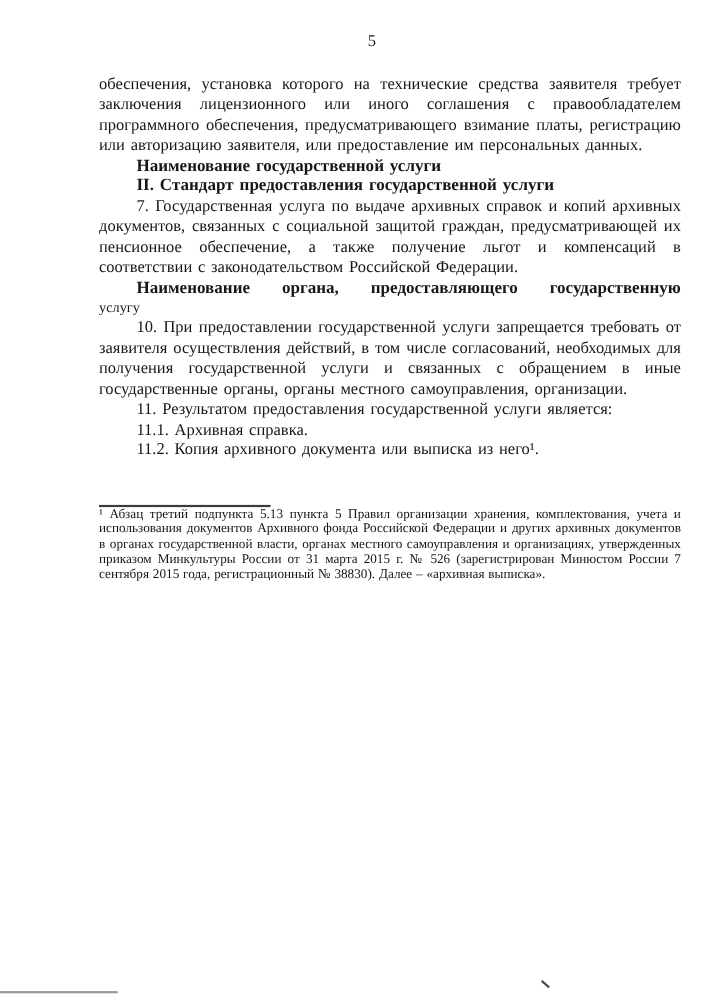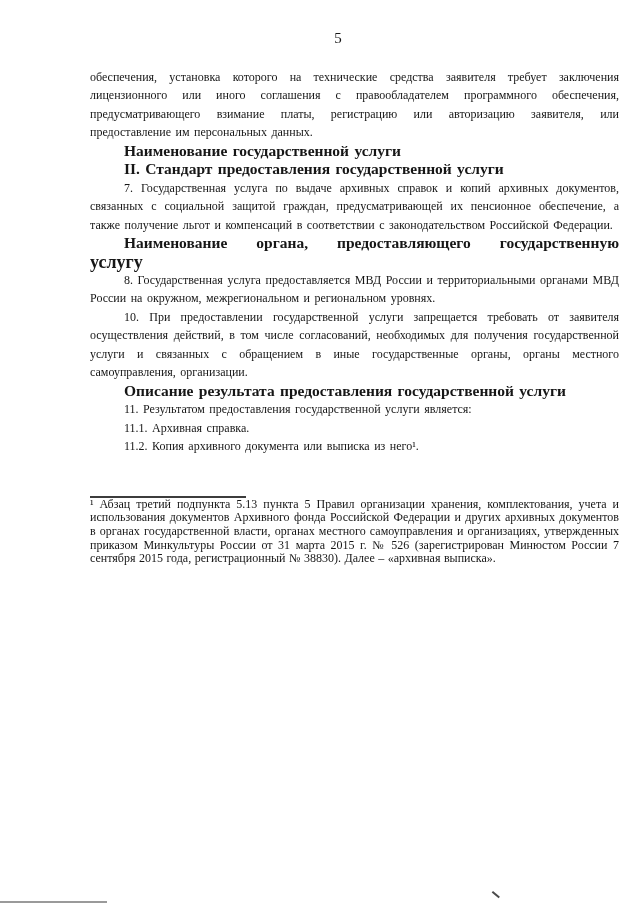--- a/index.html
+++ b/index.html
@@ -17,21 +17,21 @@
     margin-left: 36px;
     text-align: center;
     font-size: 15px;
     line-height: 18px;
   }
   .content {
     margin: 21px 21px 0 90px; 
   }
   .content p { margin: 0; }
   .para {
-    font-size: 12px;
+    font-size: 15px;
     line-height: 18.45px;
     text-align: justify;
     text-indent: 34px;
     word-spacing: 1.5px;
   }
   .noindent { text-indent: 0; }
   .heading {
     font-weight: bold;
     font-size: 15.5px;
     line-height: 18.45px;
@@ -40,22 +40,22 @@
   }
   .heading-justify-line {
     font-weight: bold;
     font-size: 15.5px;
     line-height: 18.45px;
     text-indent: 34px;
     text-align: justify;
     text-align-last: justify;
   }
   .heading-cont {
-    font-weight: bold;
-    font-size: 18px;
+    font-weight: normal;
+    font-size: 13px;
     line-height: 18.45px;
     text-indent: 0;
   }
   .mt-std   { margin-top: 17px; }
   .mt-19    { margin-top: 19px; }
   .mt-18    { margin-top: 18px; }
   .mt-13    { margin-top: 13px; }
   .fnsep {
     margin-top: 40px;
     width: 156px;
@@ -103,24 +103,22 @@
 
     <p class="heading mt-std">II. Стандарт предоставления государственной услуги</p>
 
     <p class="para mt-std">7. Государственная услуга по выдаче архивных справок и копий архивных документов, связанных с социальной защитой граждан, предусматривающей их пенсионное обеспечение, а также получение льгот и компенсаций в соответствии с законодательством Российской Федерации.</p>
 
     <div>
       <p class="heading-justify-line mt-18">Наименование органа, предоставляющего государственную</p>
       <p class="heading-cont">услугу</p>
     </div>
 
-    <p class="para mt-std">8. Государственная услуга предоставляется МВД России и&nbsp;территориальными органами МВД России на окружном, межрегиональном и региональном уровнях.</p>
     <p class="para">10. При предоставлении государственной услуги запрещается требовать от заявителя осуществления действий, в том числе согласований, необходимых для получения государственной услуги и связанных с&nbsp;обращением в иные государственные органы, органы местного самоуправления, организации.</p>
 
-    <p class="heading mt-13">Описание результата предоставления государственной услуги</p>
 
     <p class="para mt-18">11. Результатом предоставления государственной услуги является:</p>
     <p class="para">11.1. Архивная справка.</p>
     <p class="para">11.2. Копия архивного документа или выписка из него¹.</p>
 
     <div class="fnsep"></div>
 
     <p class="footnote fn-first">¹ Абзац третий подпункта 5.13 пункта 5 Правил организации хранения, комплектования, учета и использования документов Архивного фонда Российской Федерации и других архивных документов в органах государственной власти, органах местного самоуправления и организациях, утвержденных приказом Минкультуры России от 31 марта 2015 г. № 526 (зарегистрирован Минюстом России 7 сентября 2015 года, регистрационный № 38830). Далее – «архивная выписка».</p>
 
   </div>

